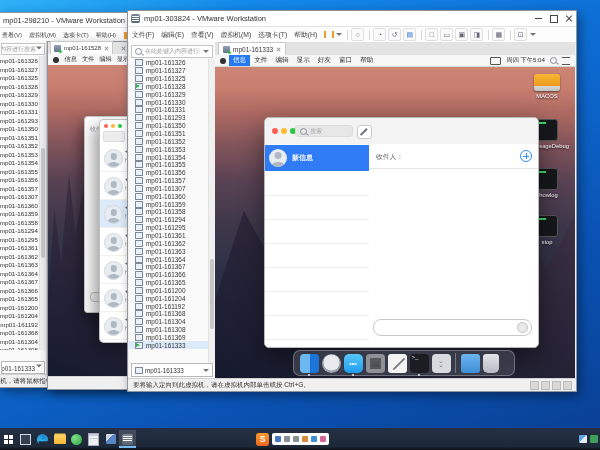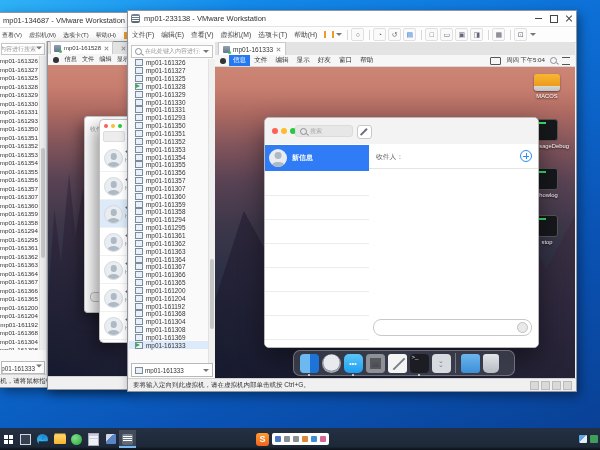--- a/index.html
+++ b/index.html
@@ -80,21 +80,21 @@
   .sgpill{background:#fff;border-radius:2px;height:12px;display:flex;align-items:center;padding:0 3px;gap:3px;}
   .sgi{width:6px;height:6px;border-radius:1px;flex:0 0 auto;}
 </style>
 </head>
 <body>
 
 <div class="screen">
 
   <div class="win" style="left:-1px;top:12px;width:129px;height:376px;">
     <div class="tbar clipR" style="height:14px;">
-      <span>mp01-134687 - VMware Workstation</span>
+      <span>mp01-298210 - VMware Workstation</span>
     </div>
     <div class="mrow" style="height:14px;padding-left:2px;font-size:6px;">
       <div style="display:flex;">
 
       <span class="mi">查看(V)</span>
           <span class="mi">虚拟机(M)</span>
           <span class="mi">选项卡(T)</span>
           <span class="mi">帮助(H)</span>
         </div>
       <span class="i-pause" style="margin-left:1px;"></span>
@@ -357,21 +357,21 @@
             </div>
           </div>
       </div>
     </div>
     <div class="statusbar" style="position:absolute;left:0;right:0;bottom:0;height:12px;"></div>
   </div>
 
   <div class="win" style="left:127px;top:10px;width:450px;height:382px;">
     <div class="tbar" style="height:15px;padding-left:3px;gap:4px;">
       <span class="vmlogo"></span>
-      <span>mp01-233138 - VMware Workstation</span>
+      <span>mp01-303824 - VMware Workstation</span>
       <div style="margin-left:auto;display:flex;">
         <span class="wbtn">
             <span class="g-min"></span>
           </span>
         <span class="wbtn">
             <span class="g-max"></span>
           </span>
         <span class="wbtn">
             <span class="g-x"></span>
           </span>

